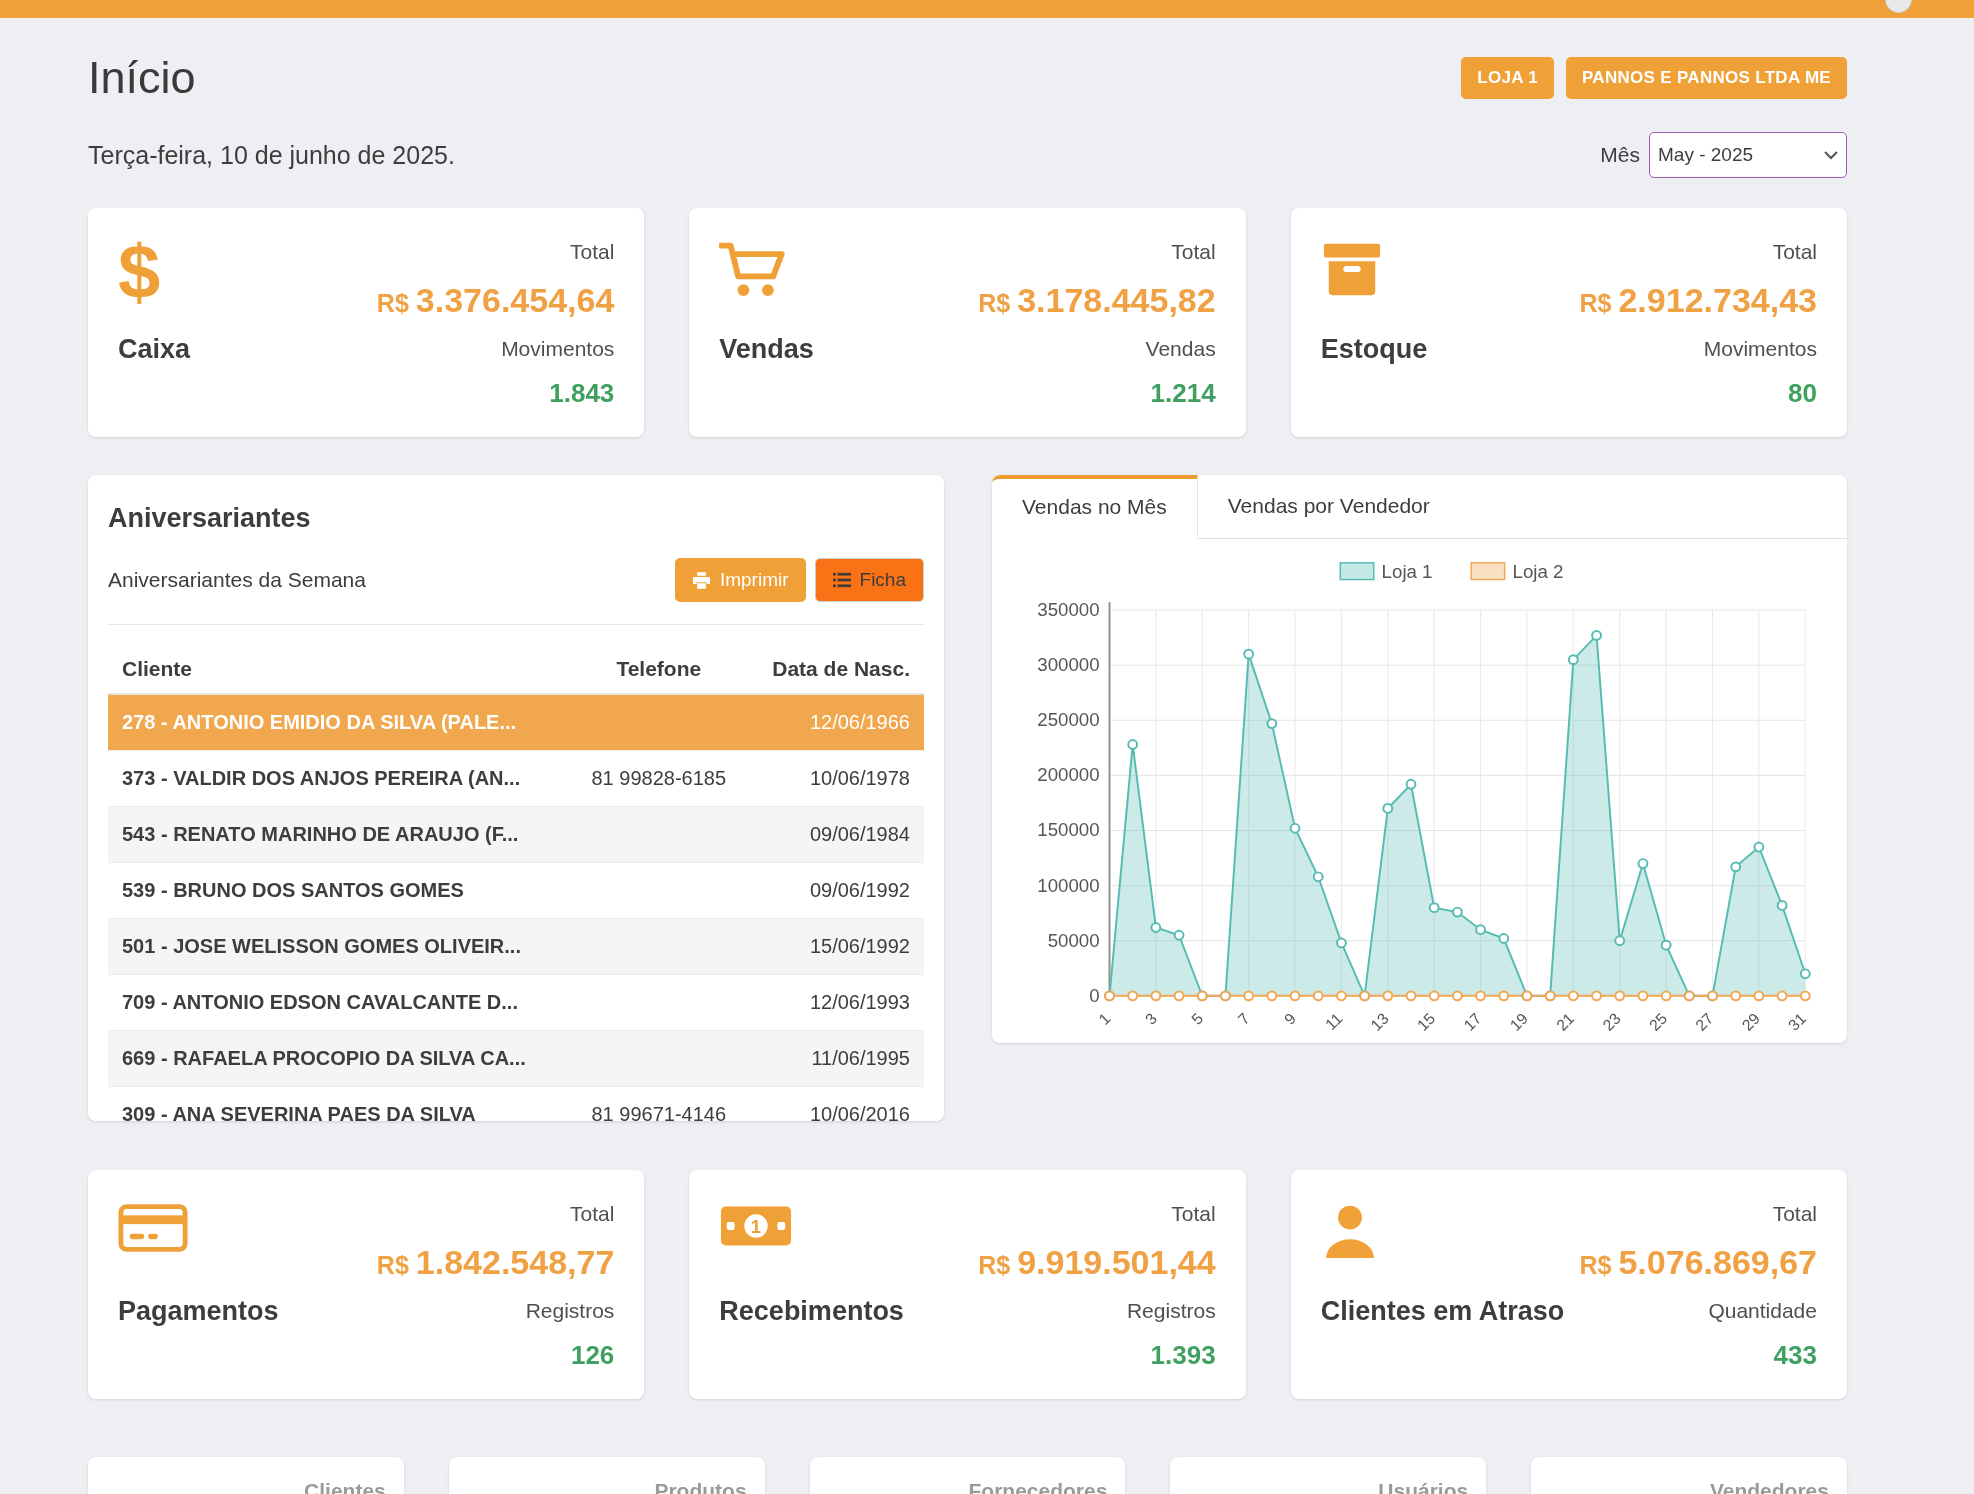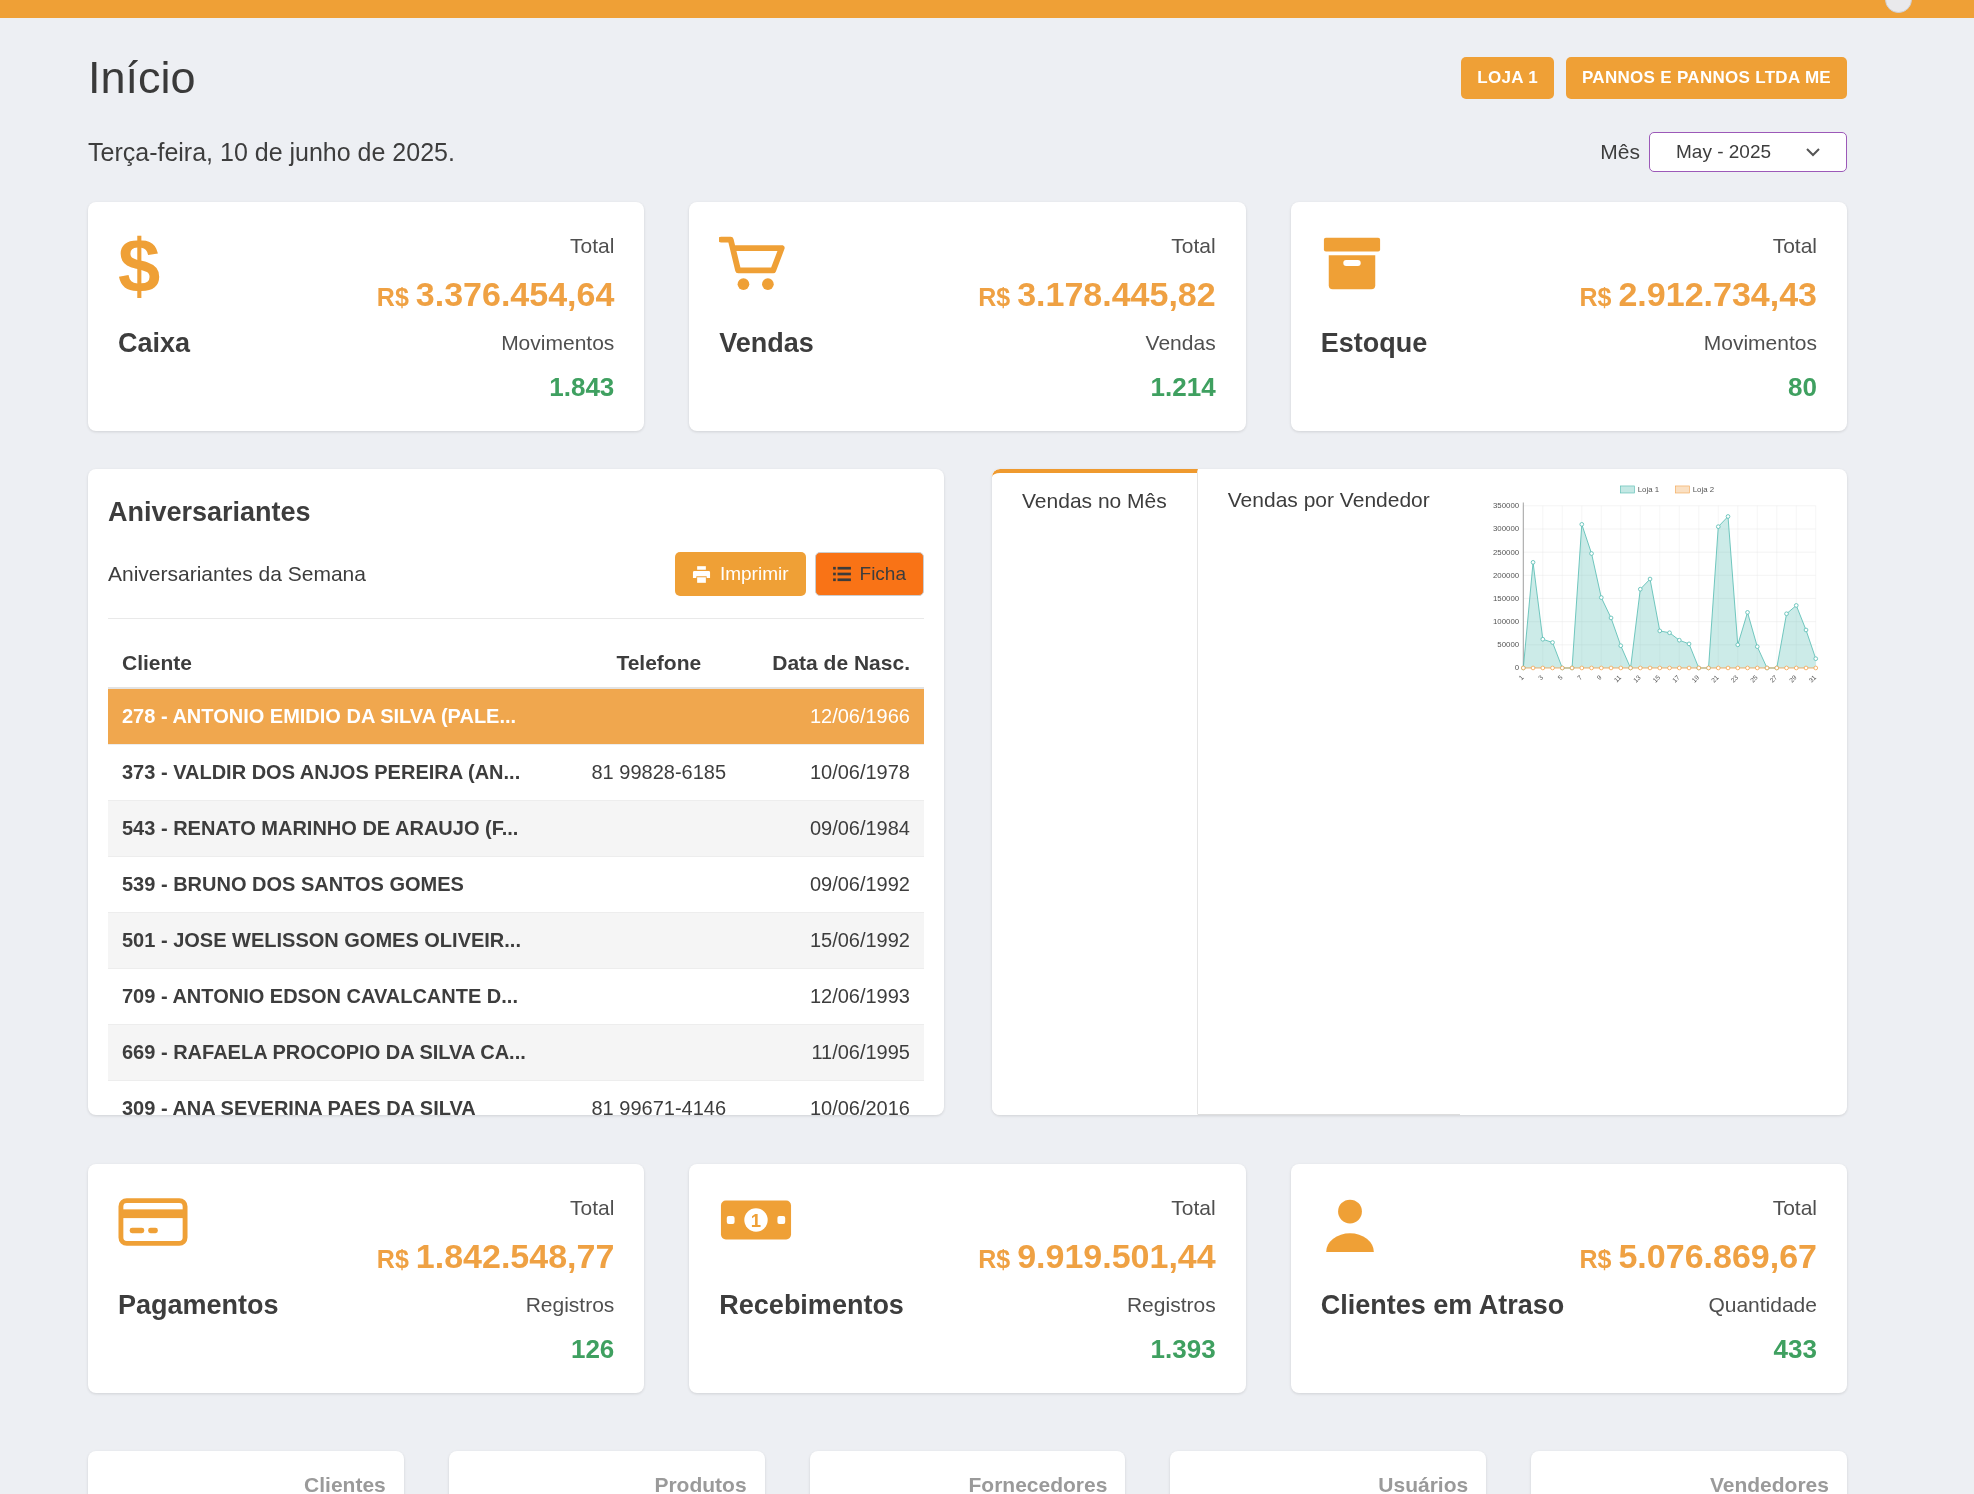--- a/index.html
+++ b/index.html
@@ -13,22 +13,22 @@
   .header-row{display:flex;justify-content:space-between;align-items:center;margin-top:34px}
   .page-title{font-size:45px;font-weight:400;color:#3a3a3a}
   .header-buttons{display:flex;gap:12px}
   .btn-orange{background:#efa036;color:#fff;border:none;border-radius:5px;font-weight:700;
     font-size:17px;padding:11px 16px;font-family:inherit;letter-spacing:.3px;cursor:pointer}
 
   .date-row{display:flex;justify-content:space-between;align-items:center;margin-top:28px}
   .date-text{font-size:25px}
   .month-wrap{display:flex;align-items:center;gap:9px}
   .month-label{font-size:21px}
-  .month-select{width:198px;height:40px;border:1px solid #9c59b8;border-radius:5px;background:#fff;
-    display:flex;align-items:center;justify-content:space-between;padding:0 26px;font-size:19px;cursor:pointer}
+  .month-select{width:198px;height:46px;border:1px solid #9c59b8;border-radius:5px;background:#fff;
+    display:flex;align-items:center;justify-content:space-between;padding:0 8px;font-size:19px;cursor:pointer}
 
   .stats-row{display:grid;grid-template-columns:repeat(3,1fr);gap:45px;margin-top:30px}
   .card{background:#fff;border-radius:8px;box-shadow:0 1px 3px rgba(0,0,0,.12)}
   .stat-card{height:229px;padding:32px 30px 28px;display:flex;justify-content:space-between}
   .stat-left{display:flex;flex-direction:column}
   .stat-icon{height:76px;display:flex;align-items:flex-start;color:#efa036}
   .dollar-glyph{font-size:76px;font-weight:700;color:#efa036;line-height:.85}
   .stat-label{font-size:27px;font-weight:700;color:#3d3d3d;margin-top:18px}
   .stat-right{display:flex;flex-direction:column;align-items:flex-end;justify-content:space-between;text-align:right}
   .muted{font-size:21px;color:#4f4f4f}
@@ -53,21 +53,21 @@
   .bday-table th{font-size:21px;font-weight:700;text-align:left;padding:10px 14px 12px;border-bottom:2px solid #e3e3e3}
   .bday-table th.col-phone{text-align:center}
   .bday-table th.col-date{text-align:right}
   .bday-table td{font-size:20px;padding:0 14px;height:56px;border-bottom:1px solid #ededed;white-space:nowrap}
   .bday-table td.col-client{font-weight:700;max-width:460px;overflow:hidden;text-overflow:ellipsis}
   .bday-table td.col-phone{text-align:center}
   .bday-table td.col-date{text-align:right}
   .bday-table tr.highlight td{background:#f0a74e;color:#fff}
   .bday-table tbody tr:nth-child(odd):not(.highlight) td{background:#f5f5f5}
 
-  .chart-card{height:646px;display:flex;flex-direction:row;overflow:hidden}
+  .chart-card{height:568px;display:flex;flex-direction:column;overflow:hidden}
   .tab-bar{display:flex;border-bottom:1px solid #ddd}
   .tab{padding:19px 30px;font-size:21px;color:#3d3d3d;cursor:pointer}
   .tab.active{border-top:4px solid #ef9a2f;border-right:1px solid #e5e5e5;margin-bottom:-1px;
     background:#fff;border-bottom:1px solid #fff;border-top-left-radius:8px;padding-top:16px}
   .chart-body{flex:1;padding:12px 24px 10px}
   #sales-chart{width:100%;height:auto;display:block}
   #sales-chart text{font-family:"Liberation Sans",sans-serif}
 
   .stats-row.bottom{margin-top:49px}
 

